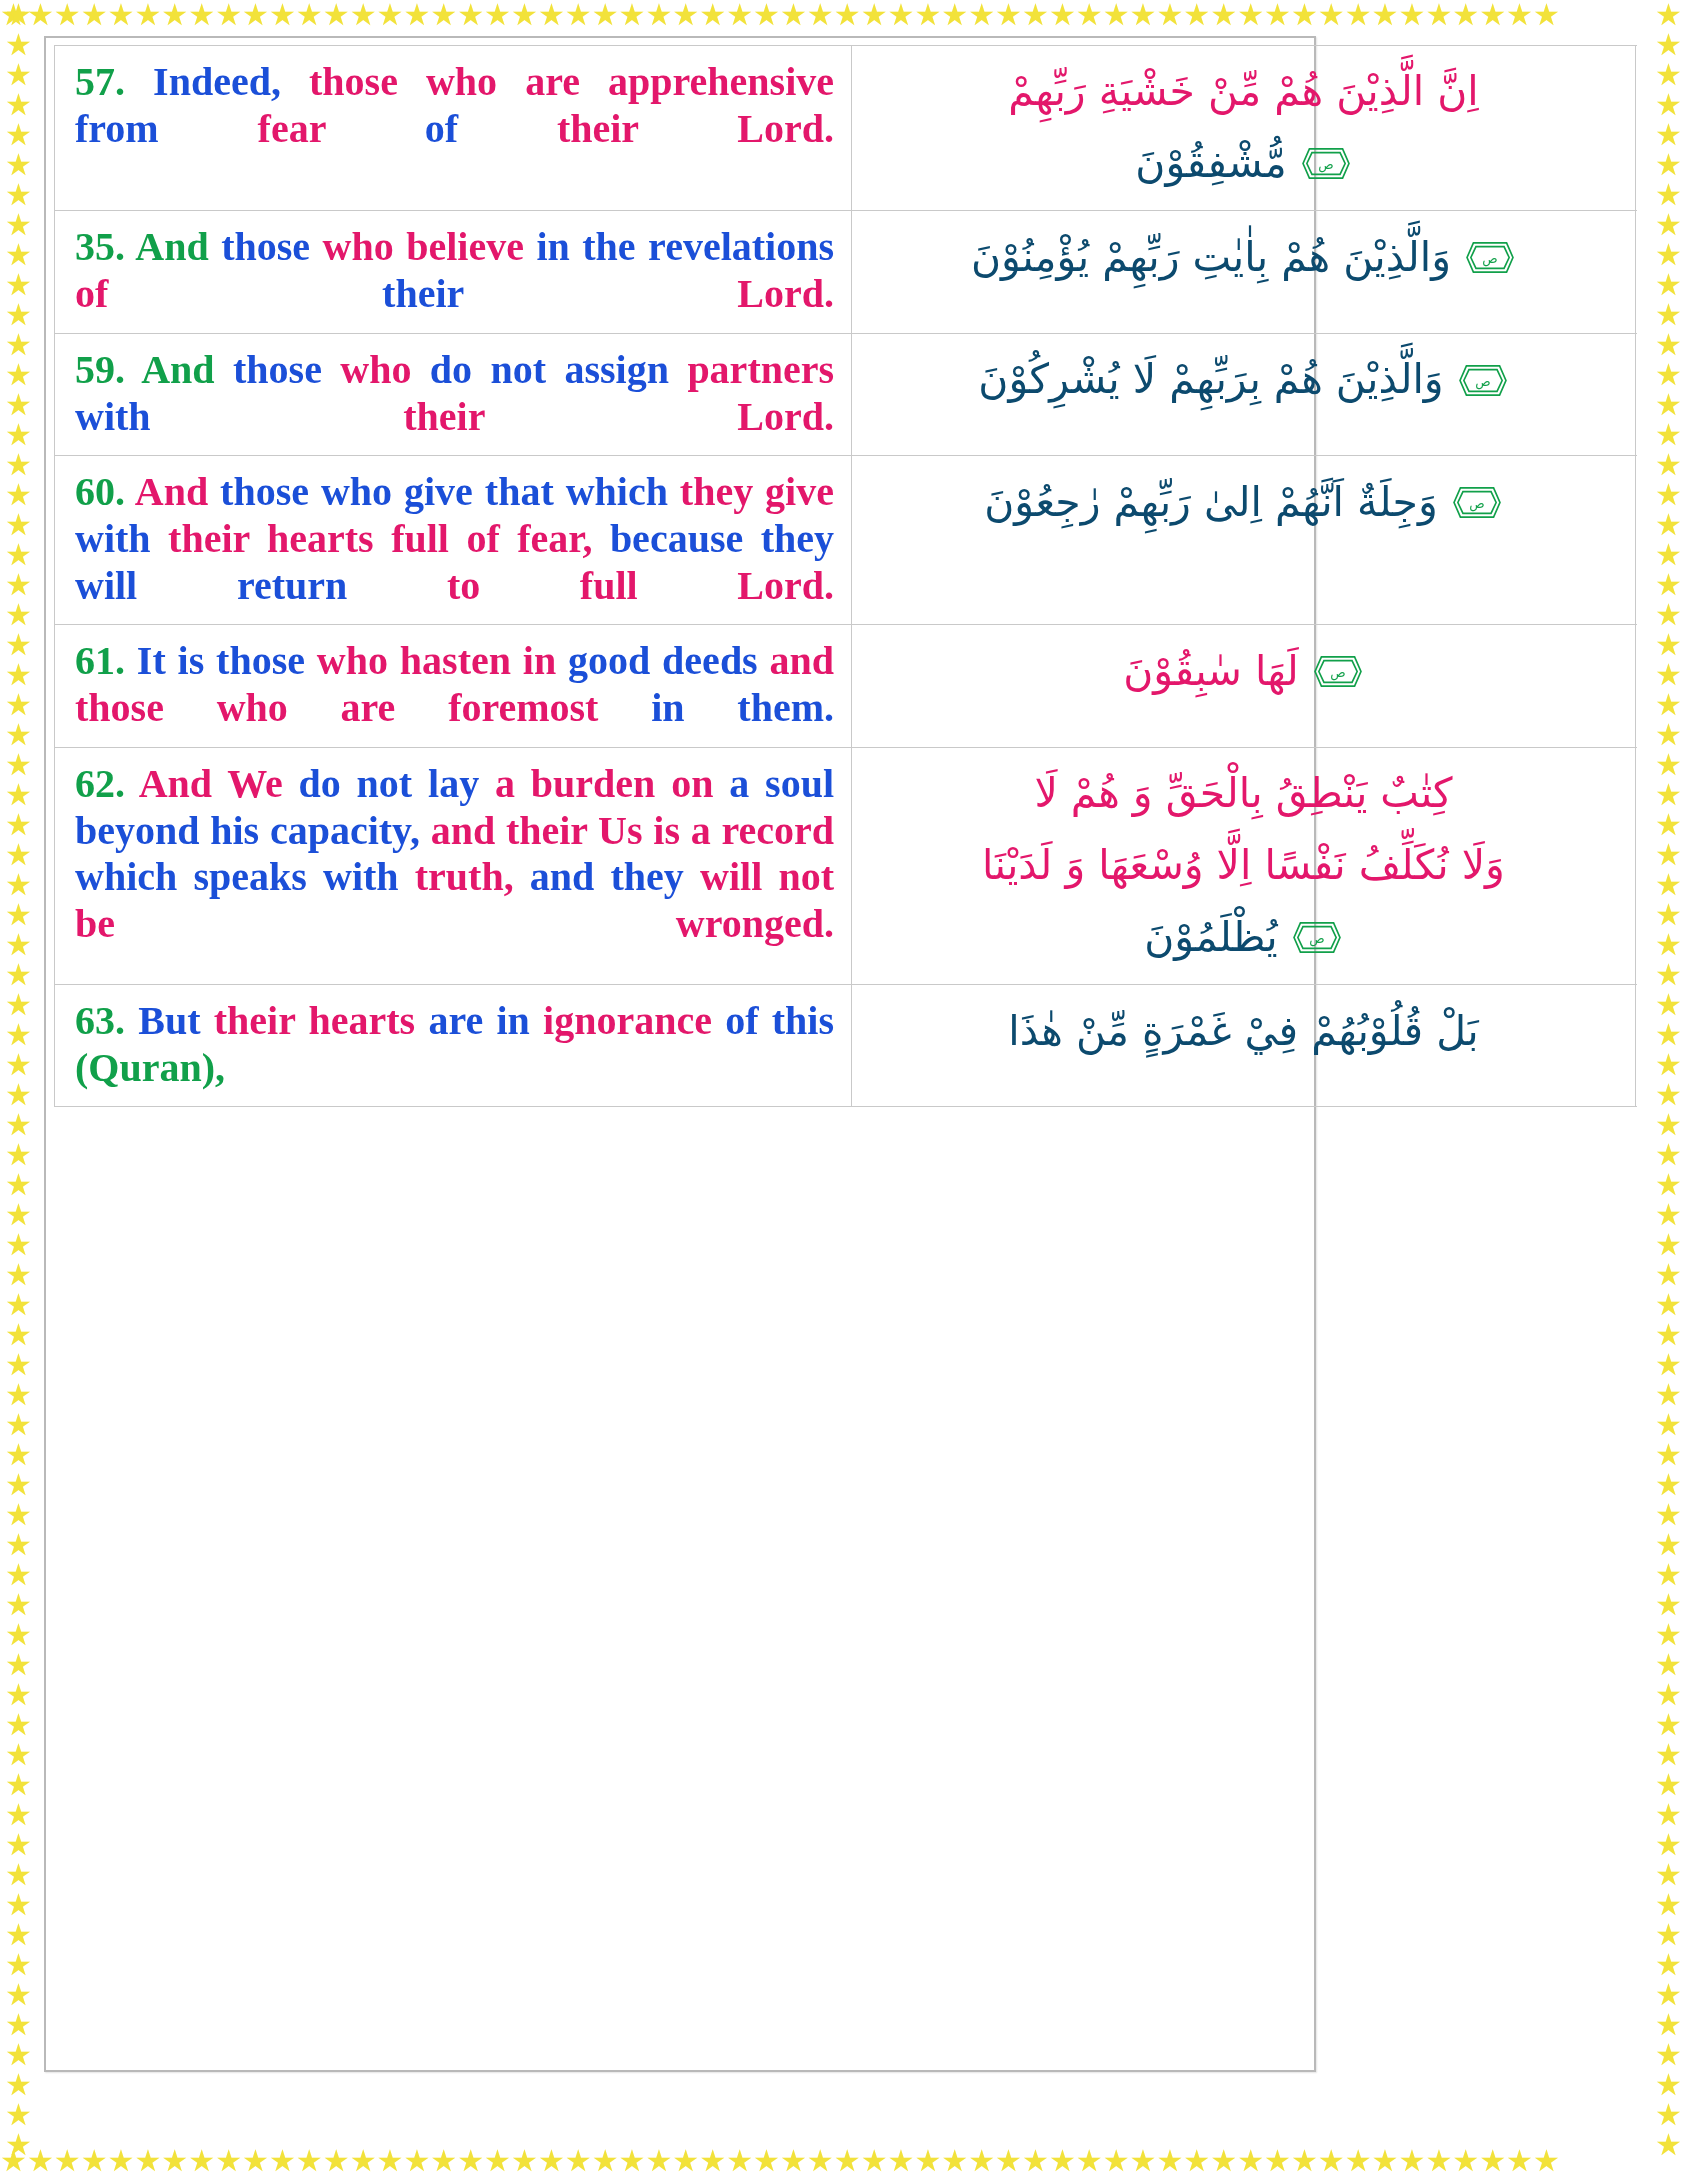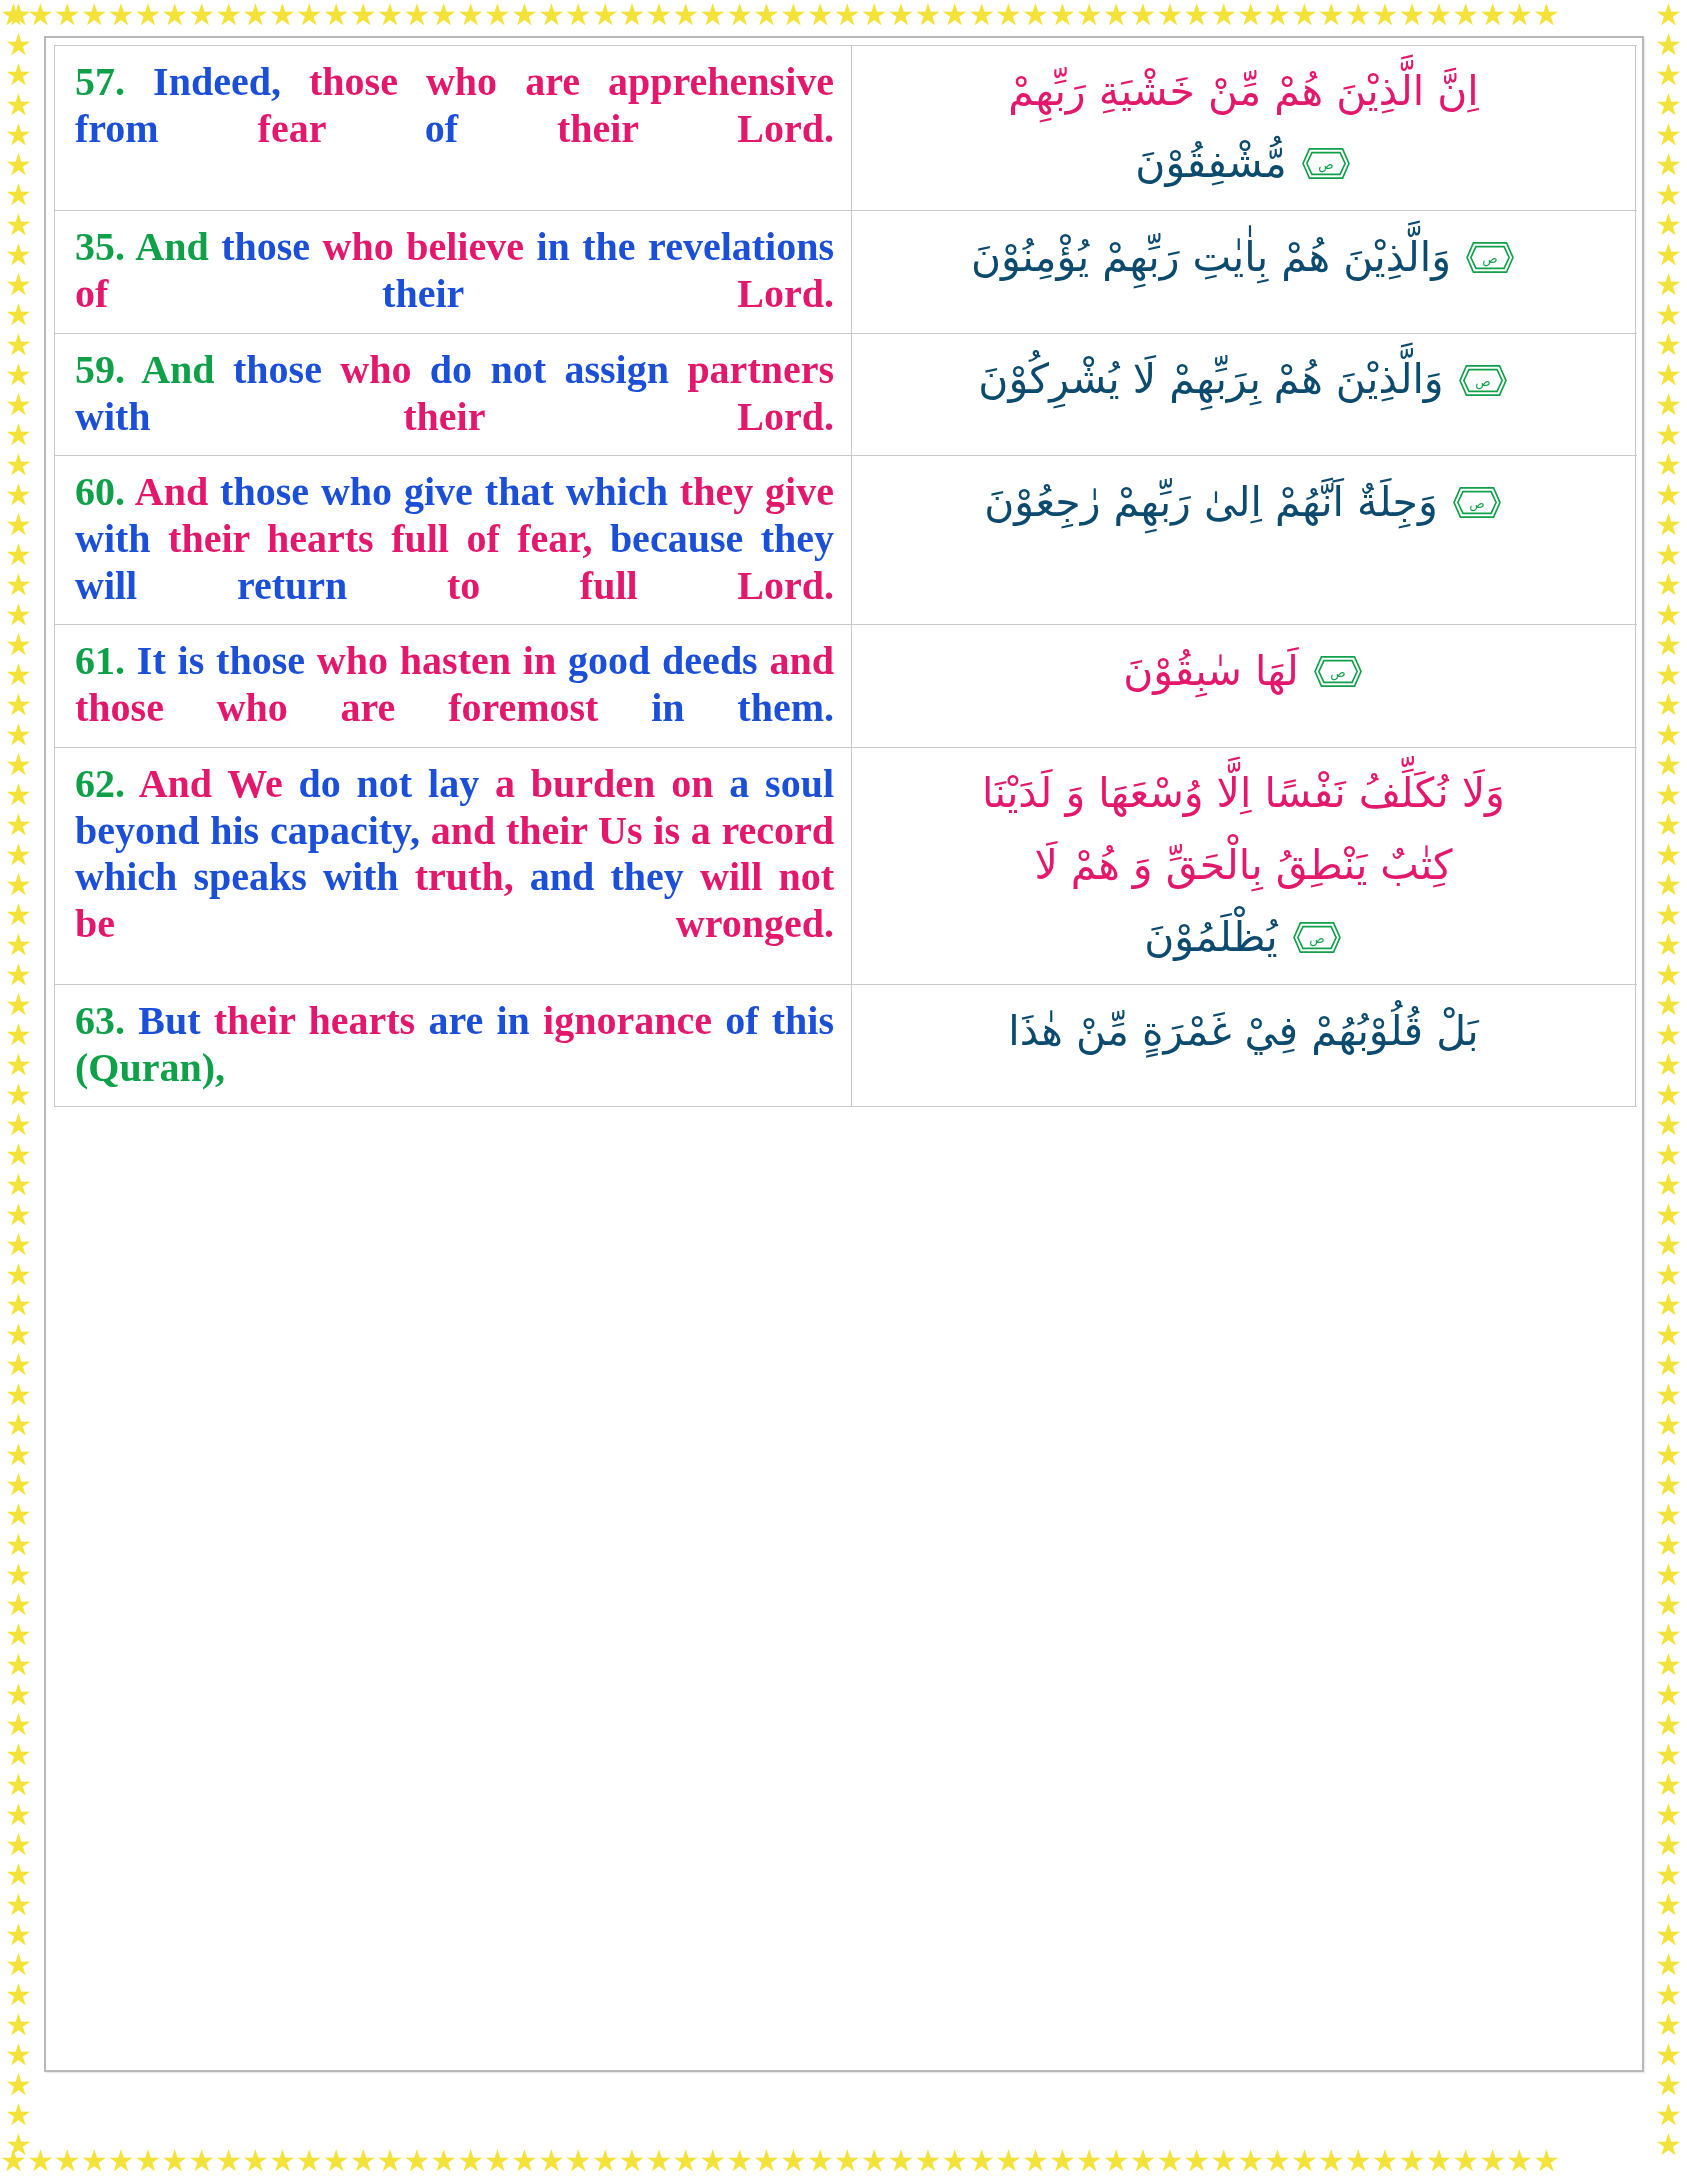--- a/index.html
+++ b/index.html
@@ -42,21 +42,21 @@
     display: block;
     height: 30px;
     text-align: center;
   }
 
   
   .inner-frame {
     position: absolute;
     left: 44px;
     top: 36px;
-    width: 1600px;
+    width: 1272px;
     height: 2036px;
     border: 2px solid #b9b9b9;
     background: #ffffff;
     box-sizing: border-box;
     box-shadow: 1.3px 1.3px 1.3px rgba(0,0,0,0.10);
   }
 
   .table {
     position: absolute;
     left: 8px;
@@ -378,22 +378,22 @@
           </div>
         </div>
       </div>
 
       <div class="row">
         <div class="cell-en">
           <span class="num">62.</span>
           <span class="pink"> And We </span><span class="blue">do not lay </span><span class="pink">a burden on </span><span class="blue">a soul beyond his capacity, </span><span class="pink">and their Us is a record </span><span class="blue">which speaks with </span><span class="pink">truth, </span><span class="blue">and they </span><span class="pink">will not be wronged.</span>
         </div>
         <div class="cell-ar">
+          <div>كِتٰبٌ يَنْطِقُ بِالْحَقِّ وَ هُمْ لَا</div>
           <div>وَلَا نُكَلِّفُ نَفْسًا اِلَّا وُسْعَهَا وَ لَدَيْنَا</div>
-          <div>كِتٰبٌ يَنْطِقُ بِالْحَقِّ وَ هُمْ لَا</div>
           <div>
             <span class="ayah-mark">
               <svg viewBox="0 0 80 58" width="52" height="37" style="font-size:62px">
                   <g fill="none" stroke="#11a04a" stroke-width="2.6">
                     <path d="M14 6 L66 6 L76 29 L66 52 L14 52 L4 29 Z"></path>
                     <path d="M18 12 L62 12 L70 29 L62 46 L18 46 L10 29 Z"></path>
                   </g>
                   <text x="40" y="37" font-size="20" fill="#11a04a" text-anchor="middle" font-family="DejaVu Sans">ص</text>
                 </svg>
             </span>

